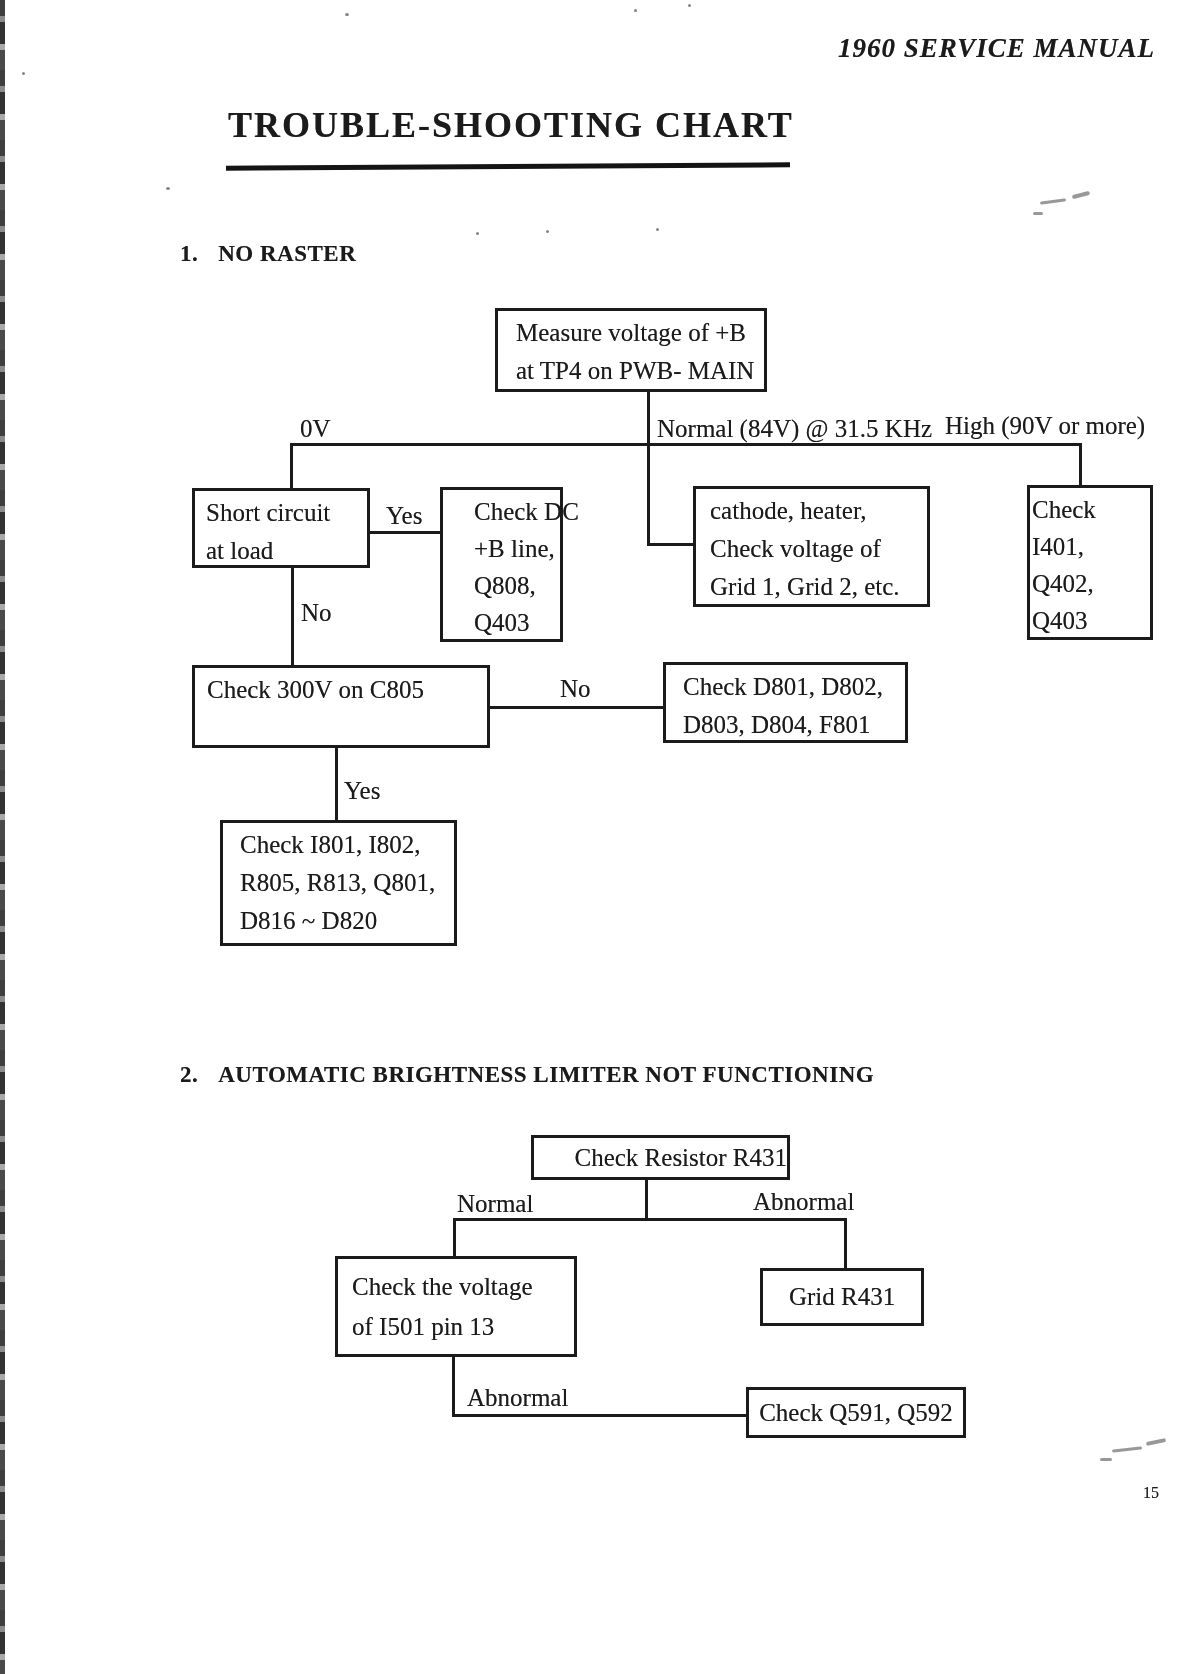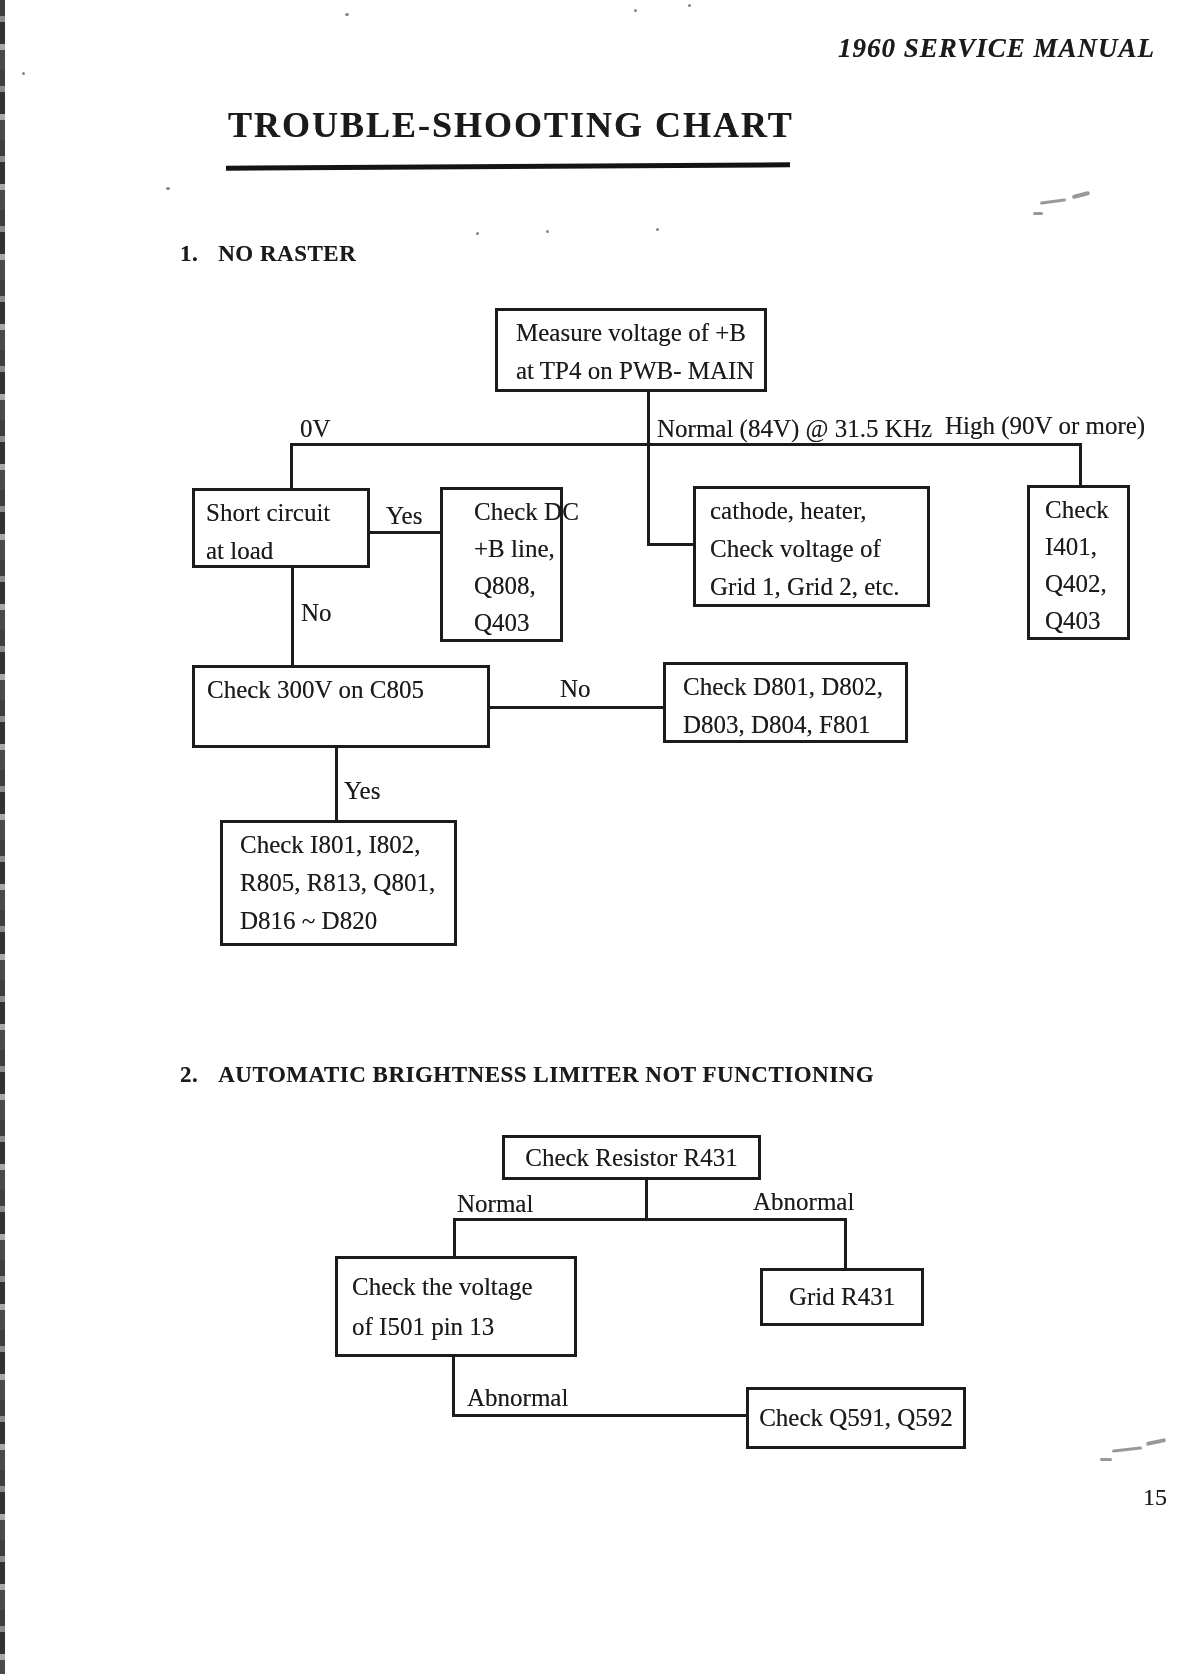--- a/index.html
+++ b/index.html
@@ -40,21 +40,21 @@
     padding-top:3px;
     white-space:nowrap;
   }
   .fbox.center{display:flex;align-items:center;justify-content:center;padding:0;}
   .lbl{
     position:absolute;font-size:25px;white-space:nowrap;
   }
   .hl,.vl{position:absolute;background:#1b1b1b;}
   .hl{height:3px;}
   .vl{width:3px;}
-  .pgnum{position:absolute;left:1143px;top:1484px;font-size:24px;}
+  .pgnum{position:absolute;left:1143px;top:1484px;font-size:16px;}
   .speck{position:absolute;background:#333;border-radius:50%;opacity:.6;}
   .smudge-bar{position:absolute;background:#444;opacity:.55;border-radius:2px;}
   .txt{text-shadow:0 0 .5px rgba(20,20,20,.55);}
 </style>
 </head>
 <body>
 
 <div class="page">
 
   <div class="scan-edge"></div>
@@ -102,21 +102,21 @@
     <div class="txt">Q808,</div>
     <div class="txt">Q403</div>
   </div>
 
   <div class="fbox" style="left:693px;top:486px;width:237px;height:121px;padding-left:14px;">
     <div class="txt">cathode, heater,</div>
     <div class="txt">Check voltage of</div>
     <div class="txt">Grid 1, Grid 2, etc.</div>
   </div>
 
-  <div class="fbox" style="left:1027px;top:485px;width:103px;height:155px;padding-left:15px;line-height:37px;">
+  <div class="fbox" style="left:1027px;top:485px;width:126px;height:155px;padding-left:2px;line-height:37px;">
     <div class="txt">Check</div>
     <div class="txt">I401,</div>
     <div class="txt">Q402,</div>
     <div class="txt">Q403</div>
   </div>
 
   <div class="fbox" style="left:192px;top:665px;width:298px;height:83px;padding-left:12px;">
     <div class="txt">Check 300V on C805</div>
   </div>
 
@@ -140,34 +140,34 @@
   <div class="hl" style="left:453px;top:1218px;width:394px;"></div>
   <div class="vl" style="left:453px;top:1218px;height:38px;"></div>
   <div class="vl" style="left:844px;top:1218px;height:50px;"></div>
   <div class="vl" style="left:452px;top:1357px;height:60px;"></div>
   <div class="hl" style="left:452px;top:1414px;width:294px;"></div>
 
   <div class="lbl txt" style="left:457px;top:1190px;">Normal</div>
   <div class="lbl txt" style="left:753px;top:1188px;">Abnormal</div>
   <div class="lbl txt" style="left:467px;top:1384px;">Abnormal</div>
 
-  <div class="fbox center" style="left:502px;top:1135px;width:259px;height:45px;">
+  <div class="fbox center" style="left:531px;top:1135px;width:259px;height:45px;justify-content:flex-end;">
     <span class="txt">Check Resistor R431</span>
   </div>
 
   <div class="fbox" style="left:335px;top:1256px;width:242px;height:101px;padding-left:14px;padding-top:8px;line-height:40px;">
     <div class="txt">Check the voltage</div>
     <div class="txt">of I501 pin 13</div>
   </div>
 
   <div class="fbox center" style="left:760px;top:1268px;width:164px;height:58px;">
     <span class="txt">Grid R431</span>
   </div>
 
-  <div class="fbox center" style="left:746px;top:1387px;width:220px;height:62px;">
+  <div class="fbox center" style="left:746px;top:1387px;width:220px;height:51px;">
     <span class="txt">Check Q591, Q592</span>
   </div>
 
   <div class="pgnum txt">15</div>
 
   <div class="speck" style="left:345px;top:13px;width:4px;height:3px;"></div>
   <div class="speck" style="left:634px;top:9px;width:3px;height:3px;"></div>
   <div class="speck" style="left:688px;top:4px;width:3px;height:3px;"></div>
   <div class="speck" style="left:22px;top:72px;width:3px;height:3px;"></div>
   <div class="speck" style="left:166px;top:187px;width:4px;height:3px;"></div>

